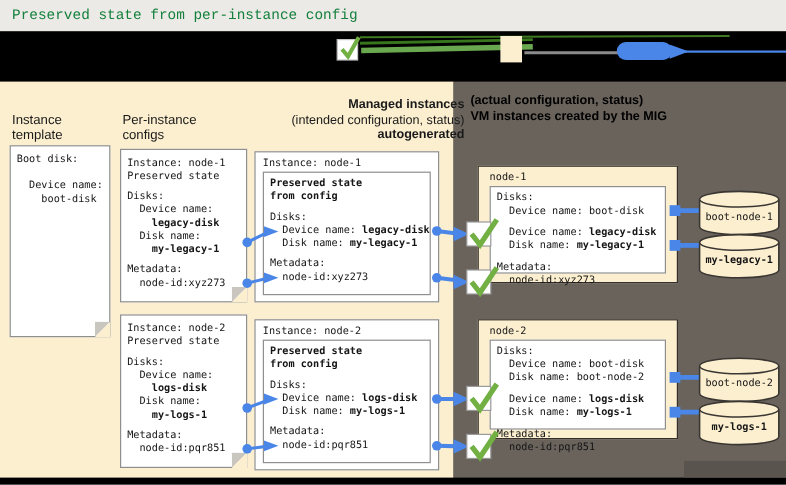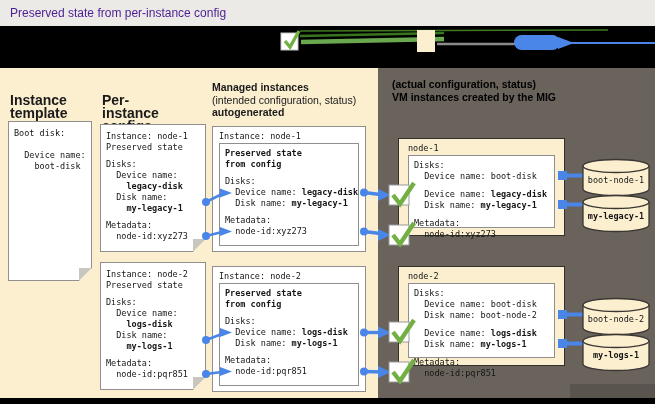--- a/index.html
+++ b/index.html
@@ -1,26 +1,26 @@
 <!DOCTYPE html>
 <html><head>
 <meta charset="utf-8">
 <style>
   html,body{margin:0;padding:0;}
   .stage{position:relative;width:655px;height:404px;background:#000;overflow:hidden;
          font-family:"Liberation Sans",sans-serif;}
   .titlebar{position:absolute;left:0;top:0;width:655px;height:26px;background:#ebeae6;}
-  .titlebar span{position:absolute;left:10px;top:6px;font-size:12px;color:#4c1d95;}
+  .titlebar span{position:absolute;left:10px;top:6px;font-size:12px;color:#15803d;font-family:Liberation Mono, monospace;}
   .panel-mig{position:absolute;left:0;top:68px;width:378px;height:330px;background:#fcefd0;}
   .panel-vm{position:absolute;left:378px;top:68px;width:277px;height:330px;background:#69635c;}
   .panel-vm-dark{position:absolute;left:570px;top:384px;width:85px;height:14px;background:#59544e;}
   .vm-title{position:absolute;left:392px;top:78px;width:200px;color:#000;
             font-size:10.5px;font-weight:bold;line-height:13px;}
-  .colhead{position:absolute;font-size:14px;font-weight:bold;color:#1a1a1a;line-height:13px;}
-  .colhead3{position:absolute;left:212px;top:81px;width:175px;font-size:10.5px;color:#1a1a1a;line-height:12.5px;white-space:nowrap;}
+  .colhead{position:absolute;font-size:11px;font-weight:normal;color:#1a1a1a;line-height:13px;}
+  .colhead3{position:absolute;left:212px;top:81px;width:175px;font-size:10.5px;color:#1a1a1a;line-height:12.5px;white-space:nowrap;text-align:right;}
   .colhead3 .b{font-weight:bold;}
   .box{position:absolute;background:#fff;border:1px solid #8f8f8f;box-sizing:border-box;}
   .mono,.mono div,.mono span{font-family:"DejaVu Sans Mono",monospace;font-size:8.5px;line-height:11px;color:#151515;}
   .pad{padding:6px 5px;}
   .line{white-space:pre;}
   .gap{height:6px;}
   .bold{font-weight:bold;}
   .blue{color:#2222cc;font-weight:bold;}
   .mag{color:#b10dc9;font-weight:normal;}
   .fold::before{content:"";position:absolute;right:-1px;bottom:-1px;width:13px;height:13px;

